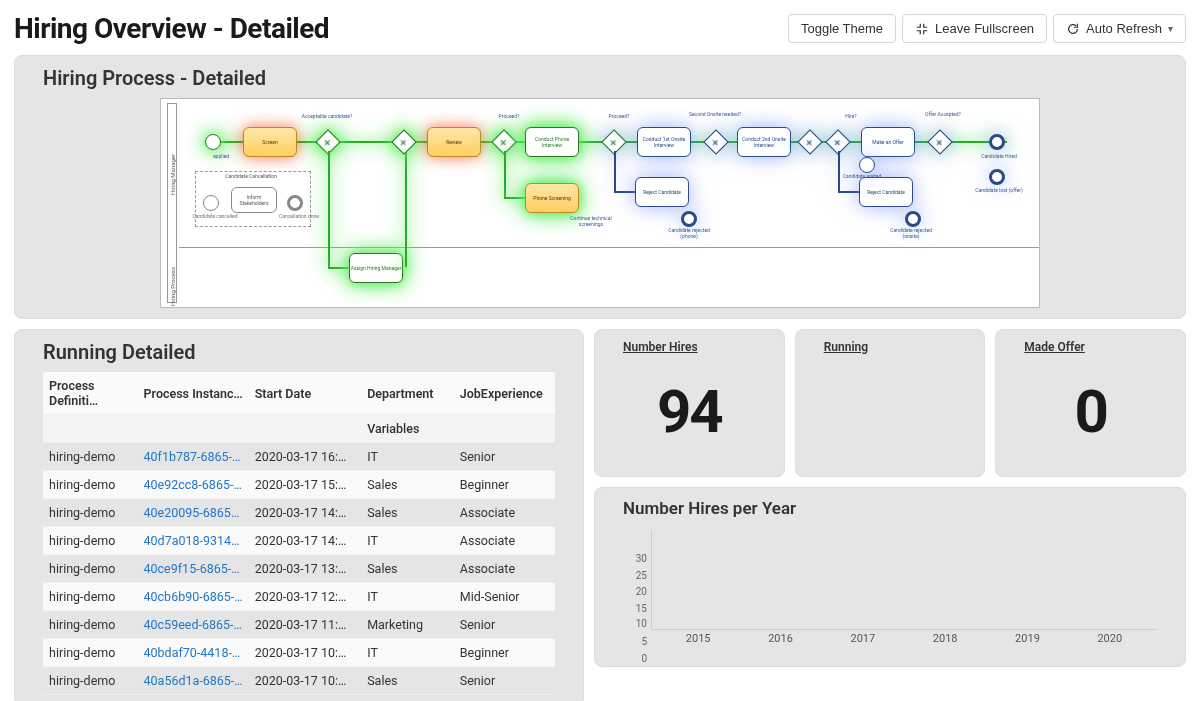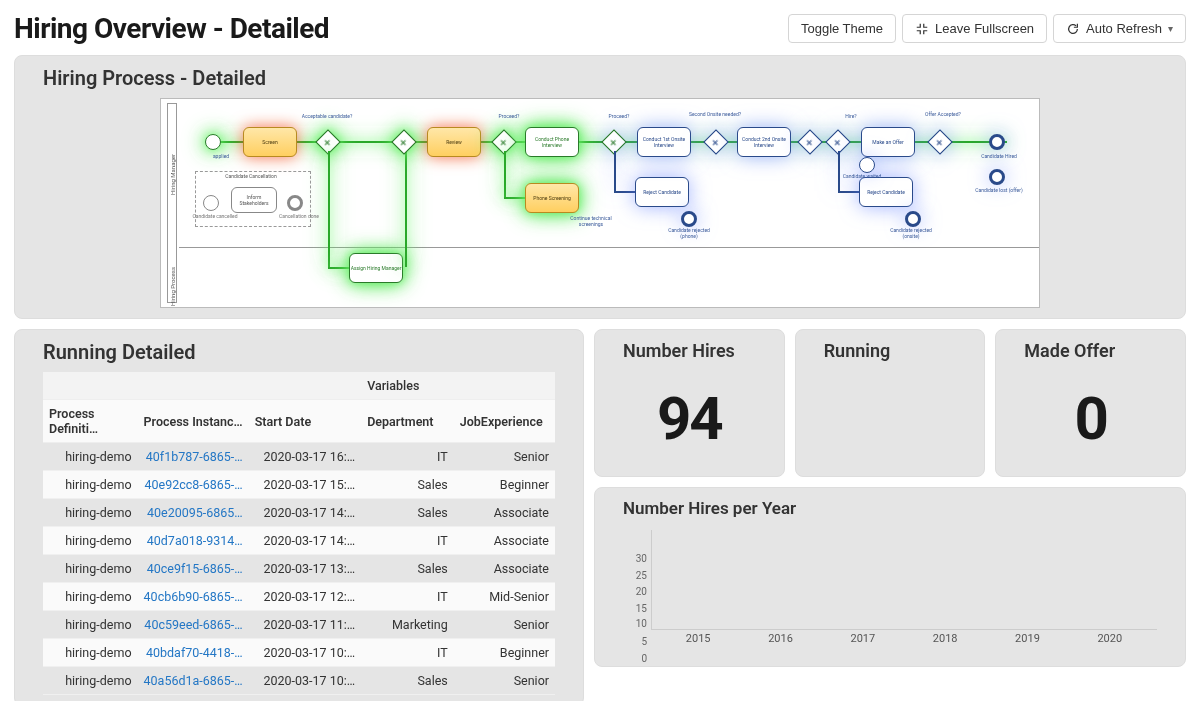--- a/index.html
+++ b/index.html
@@ -122,21 +122,21 @@
   position:absolute; border:1px dashed #999; background:transparent;
 }
 
 
 .row2 { display:flex; gap:10px; }
 .left-col{ flex: 0 0 570px; }
 .right-col{ flex: 1; display:flex; flex-direction:column; gap:10px; }
 
 .stat-row{ display:flex; gap:10px; }
 .stat-panel { flex:1; min-height:148px; }
-.stat-panel .panel-title{ font-size:18px; }
+.stat-panel .panel-title{ font-size:12px;text-decoration:underline; }
 .stat-big {
   text-align:center;
   font-size: 60px;
   font-weight: 700;
   color:#1a1a1a;
   margin-top: 22px;
   letter-spacing: -2px;
 }
 
 
@@ -147,21 +147,20 @@
   text-align:left; font-weight:600; padding:6px 6px; border-bottom:1px solid #eee;
   background:#fafafa; color:#333;
 }
 table.data th.group {
   background:#f3f3f3; font-weight:500; color:#333;
 }
 table.data td {
   padding:6px 6px; border-bottom:1px solid #f0f0f0;
   white-space: nowrap; overflow:hidden; text-overflow:ellipsis;
   color:#333;
-  text-align:right;
 }
 table.data tr:nth-child(even) td { background:#fafafa; }
 table.data td.link { color:#2477c5; cursor:pointer; }
 table.data col.c1{ width: 112px; }
 table.data col.c2{ width: 108px; }
 table.data col.c3{ width: 122px; }
 table.data col.c4{ width: 108px; }
 table.data col.c5{ width: 108px; }
 
 
@@ -329,29 +328,29 @@
       <table class="data">
         <colgroup>
             <col class="c1">
             <col class="c2">
             <col class="c3">
             <col class="c4">
             <col class="c5">
           </colgroup>
         <thead>
           <tr>
-            <th class="group" colspan="3"></th>
-            <th class="group" colspan="2">Variables</th>
-          </tr>
-          <tr>
             <th>Process Definiti…</th>
             <th>Process Instanc…</th>
             <th>Start Date</th>
             <th>Department</th>
             <th>JobExperience</th>
+          </tr>
+          <tr>
+            <th class="group" colspan="3"></th>
+            <th class="group" colspan="2">Variables</th>
           </tr>
         </thead>
         <tbody id="tbody">
             <tr>
               <td>hiring-demo</td>
               <td class="link">40f1b787-6865-…</td>
               <td>2020-03-17 16:…</td>
               <td>IT</td>
               <td>Senior</td>
             </tr>

